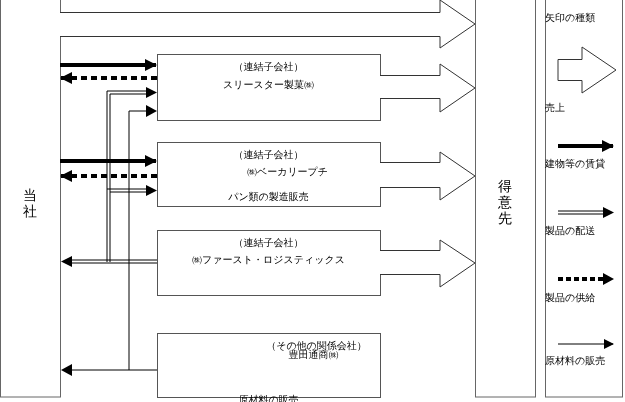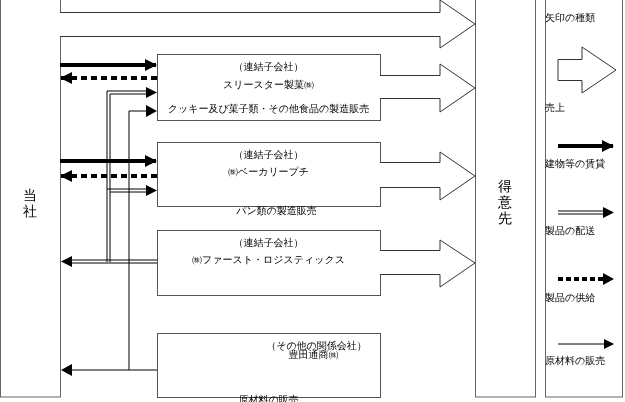--- a/index.html
+++ b/index.html
@@ -85,26 +85,25 @@
 </div>
 <div class="vert" style="left:497px; top:178px;">
   <span>得</span>
   <span>意</span>
   <span>先</span>
 </div>
 
 <div class="box-text" style="top:54px; height:66px;">
   <div style="top:6px;">（連結子会社）</div>
   <div style="top:24px;">スリースター製菓㈱</div>
-  <div style="top:48px;">クッキー及び菓子類・その他食品の製造販売</div>
 </div>
 <div class="box-text" style="top:142px; height:64px;">
   <div style="top:6px;">（連結子会社）</div>
-  <div style="top:23px;">㈱ベーカリープチ</div>
-  <div style="top:62px;margin-left:8px;">パン類の製造販売</div>
+  <div style="top:23px;margin-left:19px;">㈱ベーカリープチ</div>
+  <div style="top:48px;">パン類の製造販売</div>
 </div>
 <div class="box-text" style="top:230px; height:65px;">
   <div style="top:6px;">（連結子会社）</div>
   <div style="top:23px;font-family:Liberation Mono, monospace;">㈱ファースト・ロジスティックス</div>
 </div>
 <div class="box-text" style="top:333px; height:64px;">
   <div style="top:6px;margin-left:48px;">（その他の関係会社）</div>
   <div style="top:15px;margin-left:45px;">豊田通商㈱</div>
   <div style="top:60px;">原材料の販売</div>
 </div>

